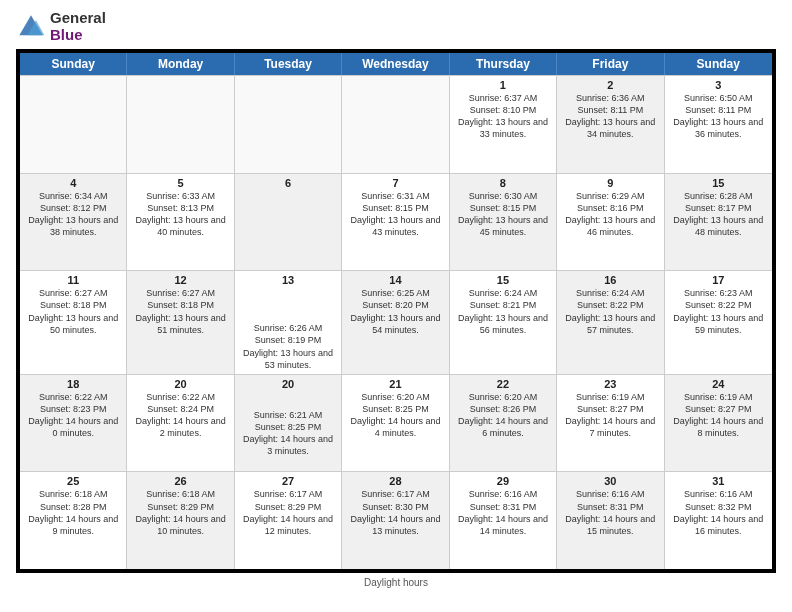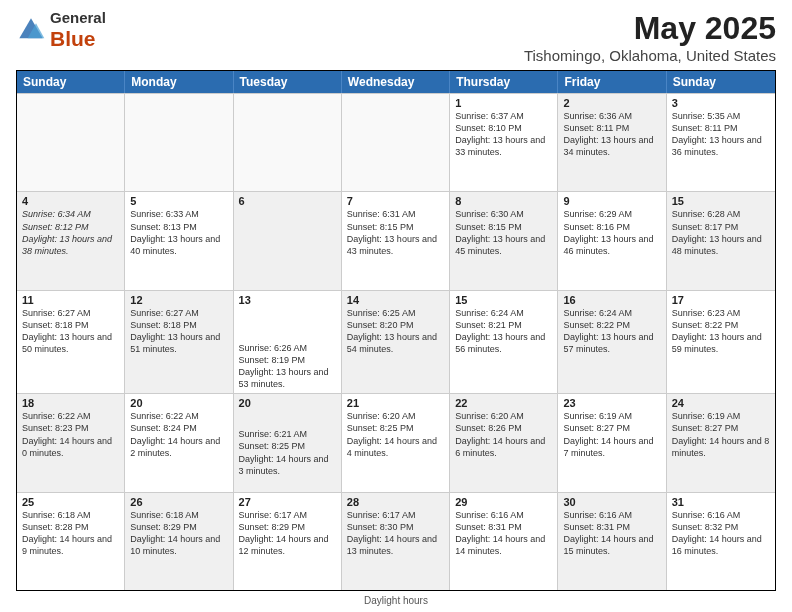--- a/index.html
+++ b/index.html
@@ -6,21 +6,21 @@
     body {
       font-family: Arial, sans-serif;
       background: #fff;
       width: 792px;
       height: 612px;
       overflow: hidden;
     }
     .page {
       width: 792px;
       height: 612px;
-      padding: 10px 16px 6px 16px;
+      padding: 10px 16px 24px 16px;
       display: flex;
       flex-direction: column;
     }
     .header {
       display: flex;
       justify-content: space-between;
       align-items: flex-start;
       margin-bottom: 6px;
     }
     .logo {
@@ -32,23 +32,23 @@
       display: flex;
       flex-direction: column;
       line-height: 1.1;
     }
     .logo-general {
       font-size: 15px;
       font-weight: bold;
       color: #333;
     }
     .logo-blue {
-      font-size: 21px;
-      font-weight: bold;
-      color: #c2410c;
+      font-size: 15px;
+      font-weight: bold;
+      color: #701a75;
     }
     .logo-icon {
       width: 30px;
       height: 30px;
     }
     .title-block {
       text-align: right;
     }
     .month-year {
       font-size: 32px;
@@ -56,21 +56,22 @@
       color: #222;
     }
     .location {
       font-size: 15px;
       color: #444;
     }
     .calendar {
       flex: 1;
       display: flex;
       flex-direction: column;
-      border: 1px solid #000000;
+      border: 4px solid #000000;
+      text-align: center;
     }
     .cal-header-row {
       display: grid;
       grid-template-columns: repeat(7, 1fr);
       background: #2b6cb0;
     }
     .cal-header-cell {
       color: #fff;
       font-size: 12px;
       font-weight: bold;
@@ -127,24 +128,20 @@
     <div class="logo">
       <svg class="logo-icon" viewBox="0 0 36 36">
         <rect x="0" y="0" width="36" height="36" fill="white"></rect>
         <polygon points="18,4 32,28 4,28" fill="#2b6cb0" opacity="0.85"></polygon>
         <polygon points="24,10 34,28 14,28" fill="#4a9fd4" opacity="0.7"></polygon>
       </svg>
       <div class="logo-text">
         <span class="logo-general">General</span>
         <span class="logo-blue">Blue</span>
       </div>
-    </div>
-    <div class="title-block">
-      <div class="month-year">May 2025</div>
-      <div class="location">Tishomingo, Oklahoma, United States</div>
     </div>
   </div>
 
   <div class="calendar">
     <div class="cal-header-row">
     <div class="cal-header-cell">Sunday</div>
         <div class="cal-header-cell">Monday</div>
         <div class="cal-header-cell">Tuesday</div>
         <div class="cal-header-cell">Wednesday</div>
         <div class="cal-header-cell">Thursday</div>
@@ -164,29 +161,29 @@
 Daylight: 13 hours and 33 minutes.</div>
           </div>
           <div class="cal-cell shaded">
             <span class="day-num">2</span>
             <div class="cell-text" style="white-space: pre-line;">Sunrise: 6:36 AM
 Sunset: 8:11 PM
 Daylight: 13 hours and 34 minutes.</div>
           </div>
           <div class="cal-cell">
             <span class="day-num">3</span>
-            <div class="cell-text" style="white-space: pre-line;">Sunrise: 5:35 AM
+            <div class="cell-text" style="white-space: pre-line;">Sunrise: 6:50 AM
 Sunset: 8:11 PM
 Daylight: 13 hours and 36 minutes.</div>
           </div>
         </div>
         <div class="cal-row">
           <div class="cal-cell shaded">
             <span class="day-num">4</span>
-            <div class="cell-text" style="white-space: pre-line; font-style: italic;">Sunrise: 6:34 AM
+            <div class="cell-text" style="white-space: pre-line;">Sunrise: 6:34 AM
 Sunset: 8:12 PM
 Daylight: 13 hours and 38 minutes.</div>
           </div>
           <div class="cal-cell">
             <span class="day-num">5</span>
             <div class="cell-text" style="white-space: pre-line;">Sunrise: 6:33 AM
 Sunset: 8:13 PM
 Daylight: 13 hours and 40 minutes.</div>
           </div>
           <div class="cal-cell shaded">

